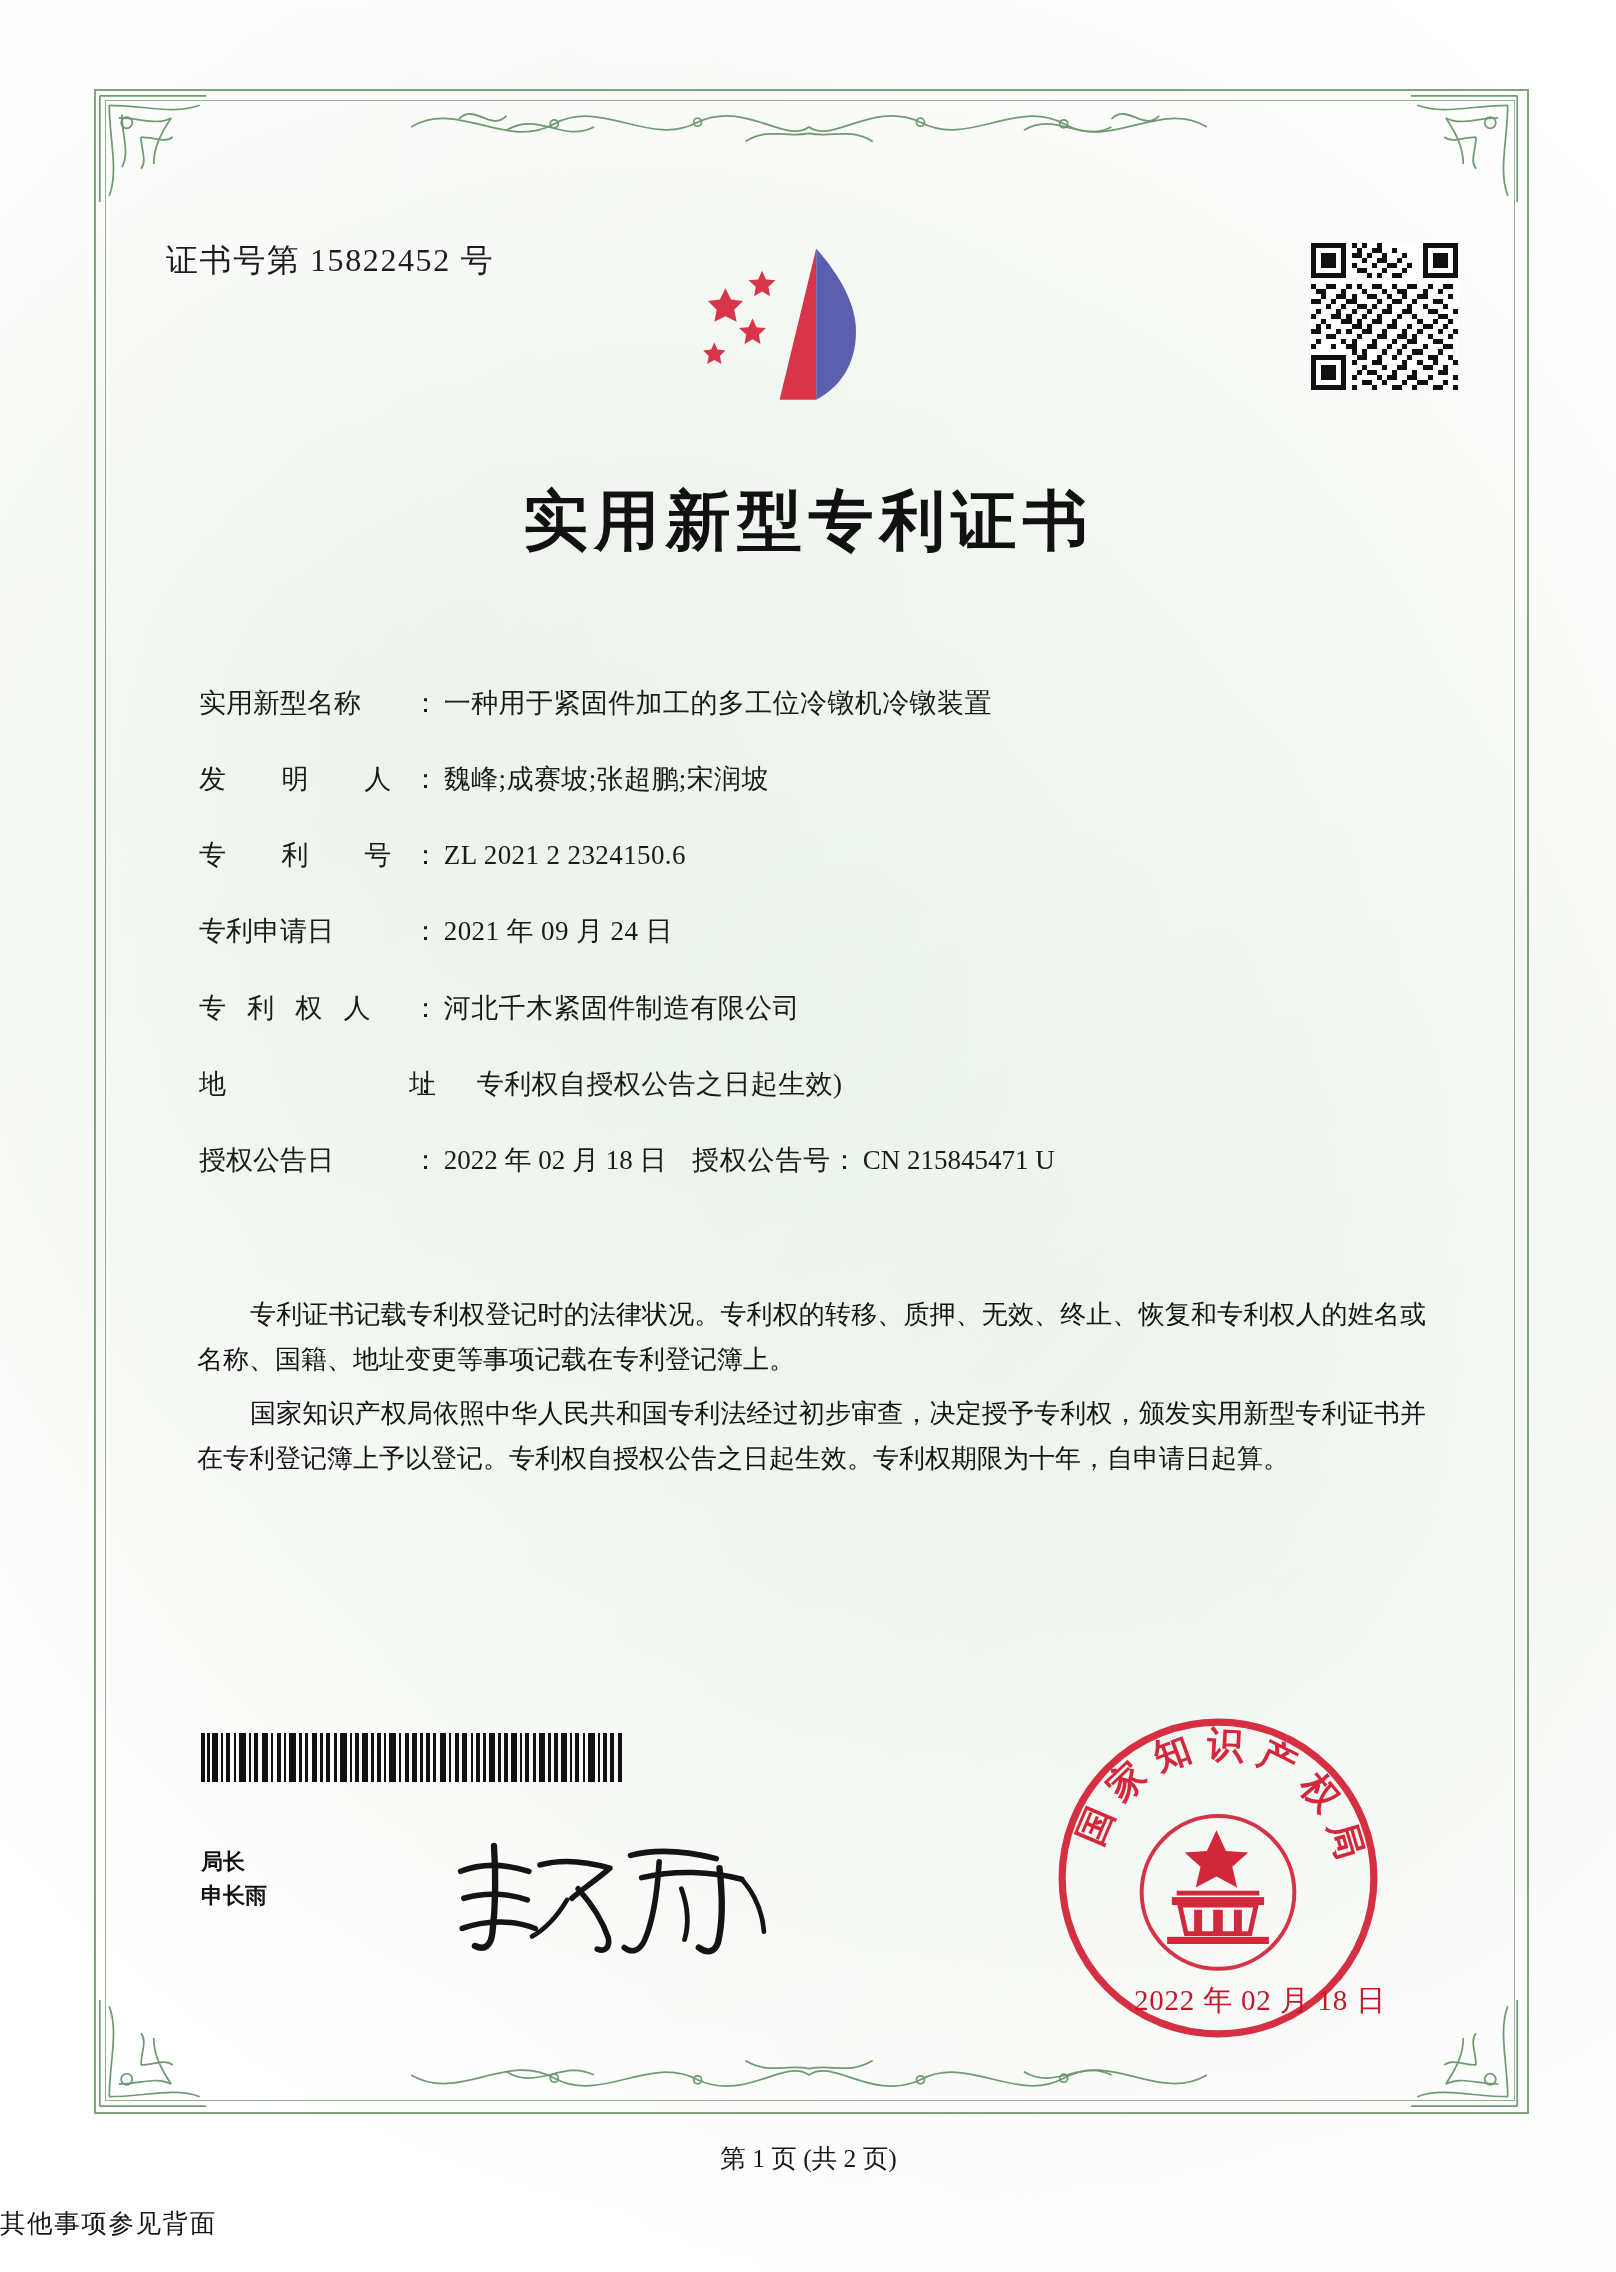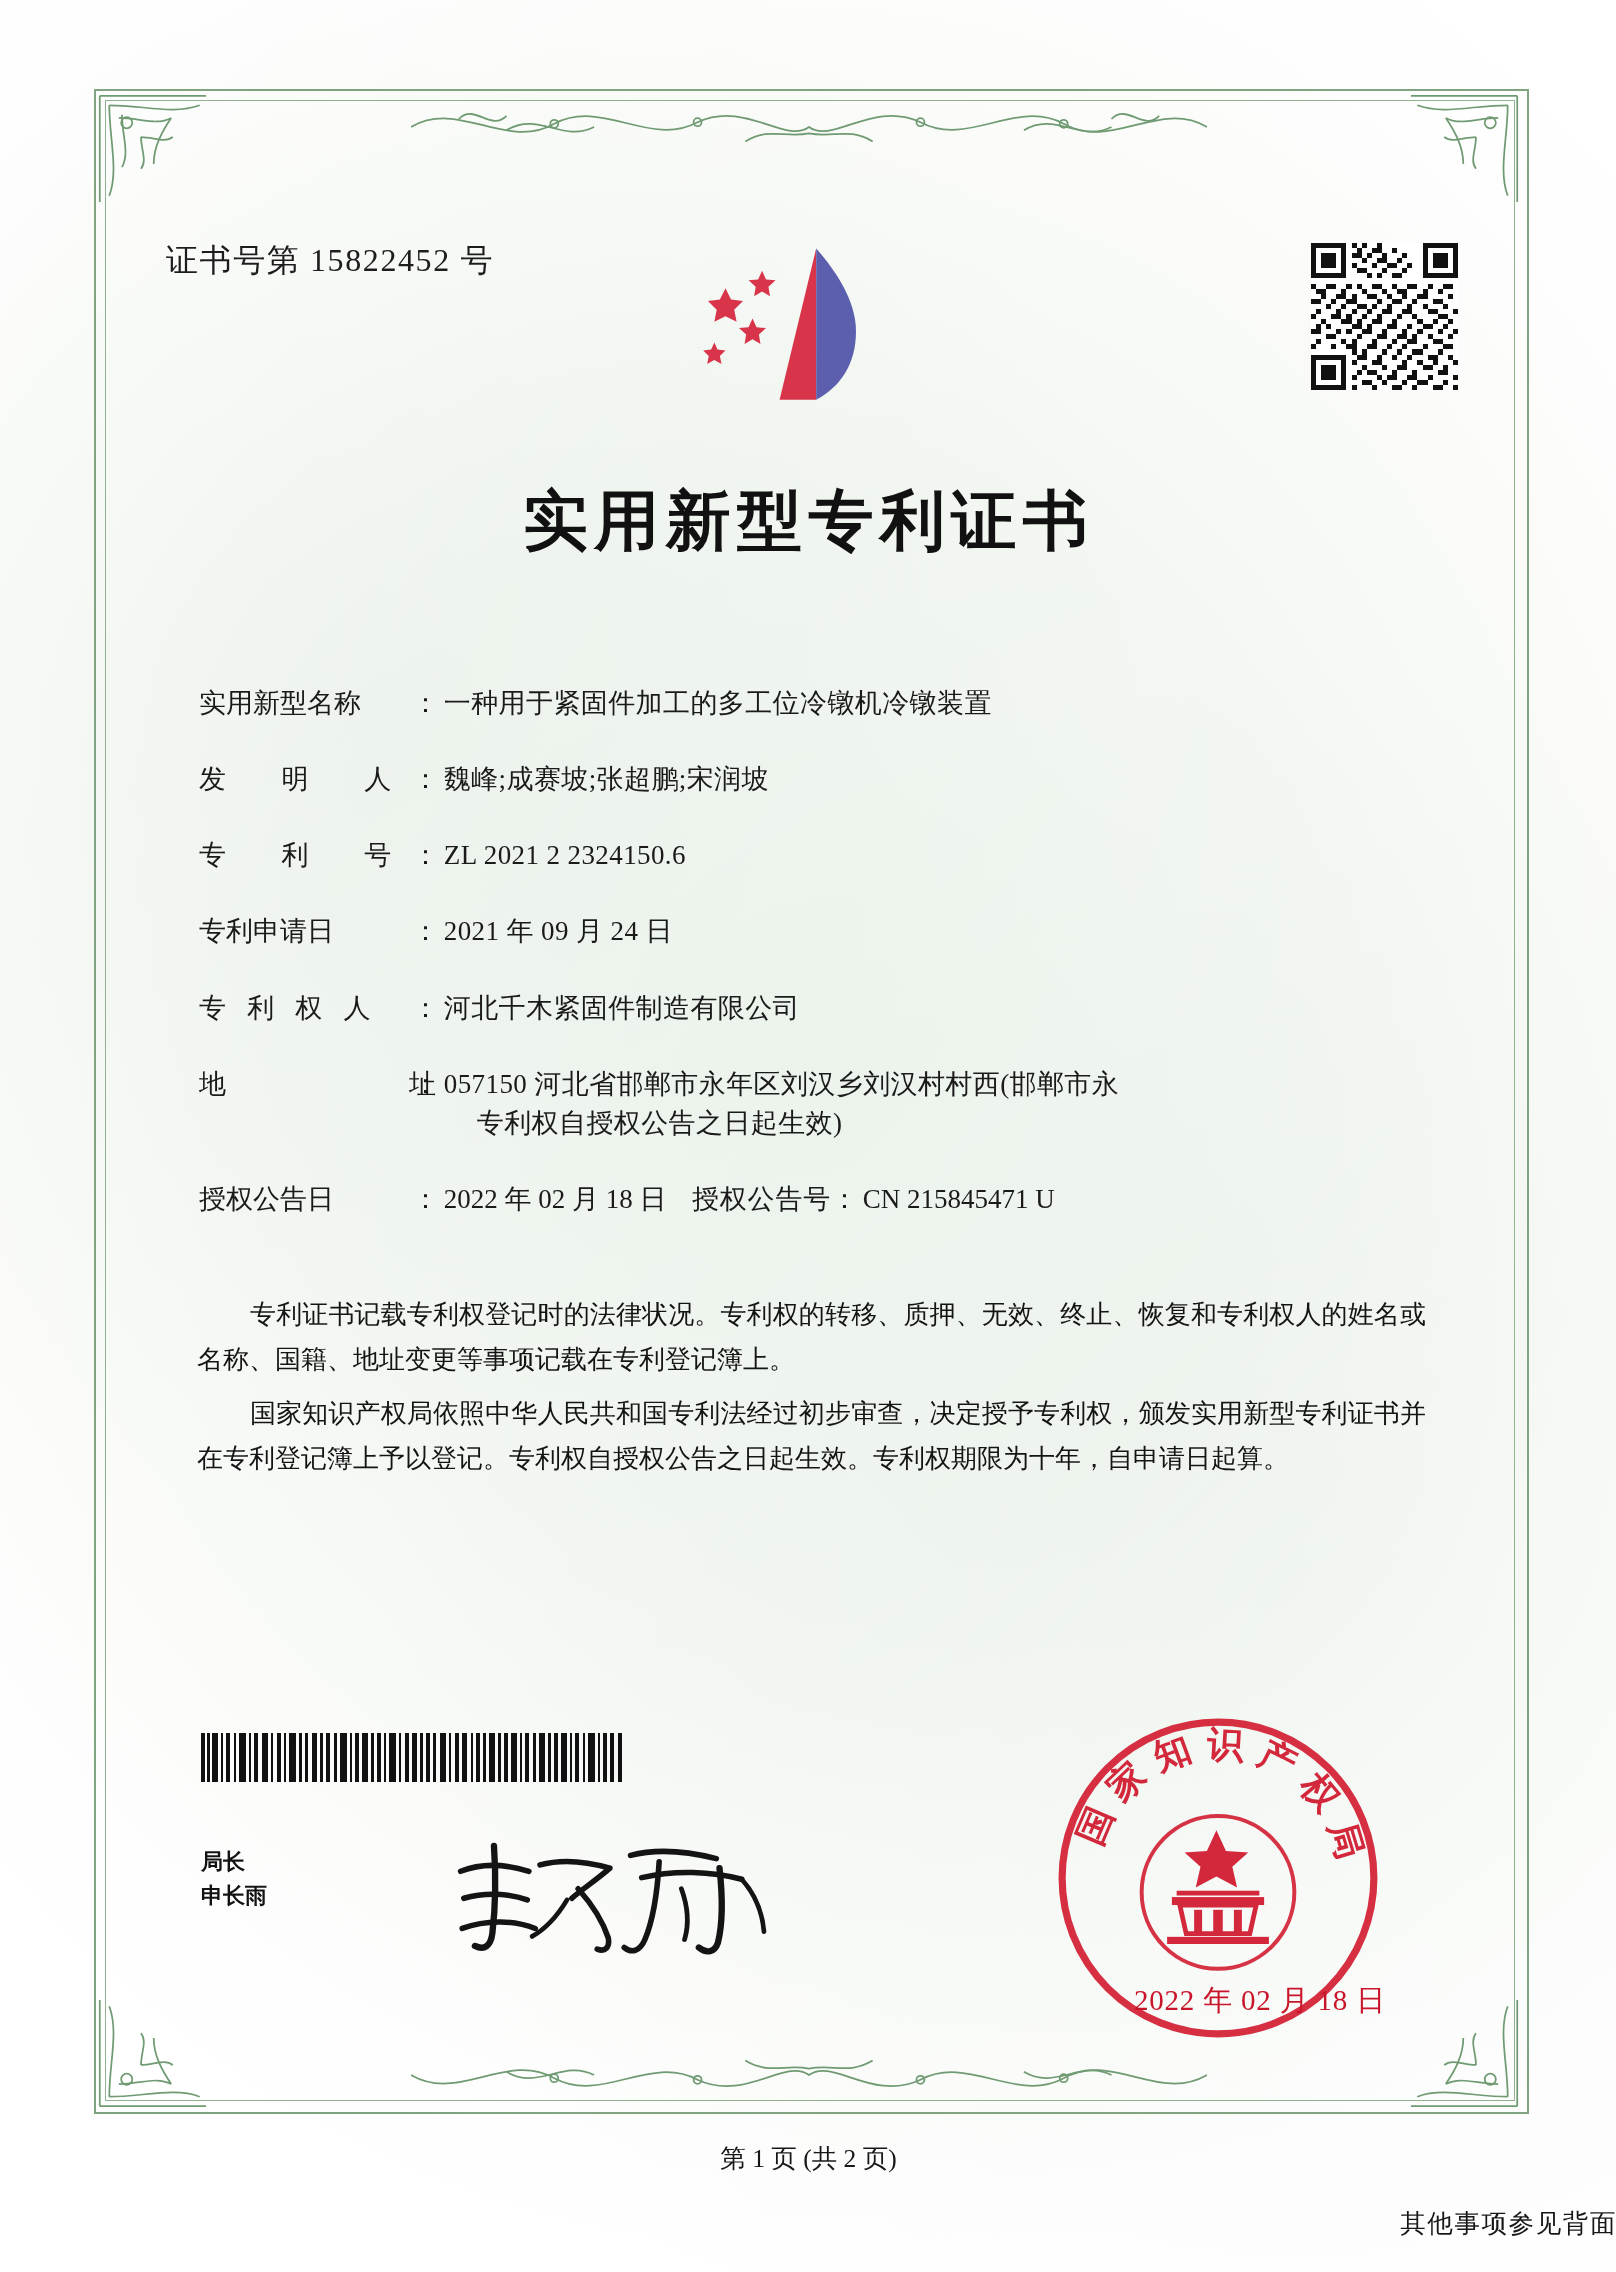--- a/index.html
+++ b/index.html
@@ -226,21 +226,21 @@
     left: 0; right: 0;
     top: 2141px;
     text-align: center;
     font-size: 25.5px;
     color: #161616;
   }
   .back-note {
     position: absolute;
     left: 0; right: 0;
     top: 2206px;
-    text-align: right;
+    text-align: left;
     font-size: 25.5px;
     color: #161616;
     letter-spacing: 1.6px;
   }
 </style>
 </head>
 <body>
 
 <div class="page">
   <div class="paper-texture"></div>
@@ -559,21 +559,20 @@
     <div class="field-row">
       <div class="field-label spread3">专 利 权 人</div>
       <div class="field-colon">：</div>
       <div class="field-value">河北千木紧固件制造有限公司</div>
     </div>
 
     <div class="field-row">
       <div class="field-label spread2">地　　　址</div>
       <div class="field-colon">：</div>
       <div class="field-value">
-        <span>057150 河北省邯郸市永年区刘汉乡刘汉村村西(邯郸市永</span>
         <span class="l2">专利权自授权公告之日起生效)</span>
       </div>
     </div>
 
     <div class="dual-row">
       <div class="dual-left">
         <div class="field-label">授权公告日</div>
         <div class="field-colon">：</div>
         <div>2022 年 02 月 18 日</div>
       </div>

